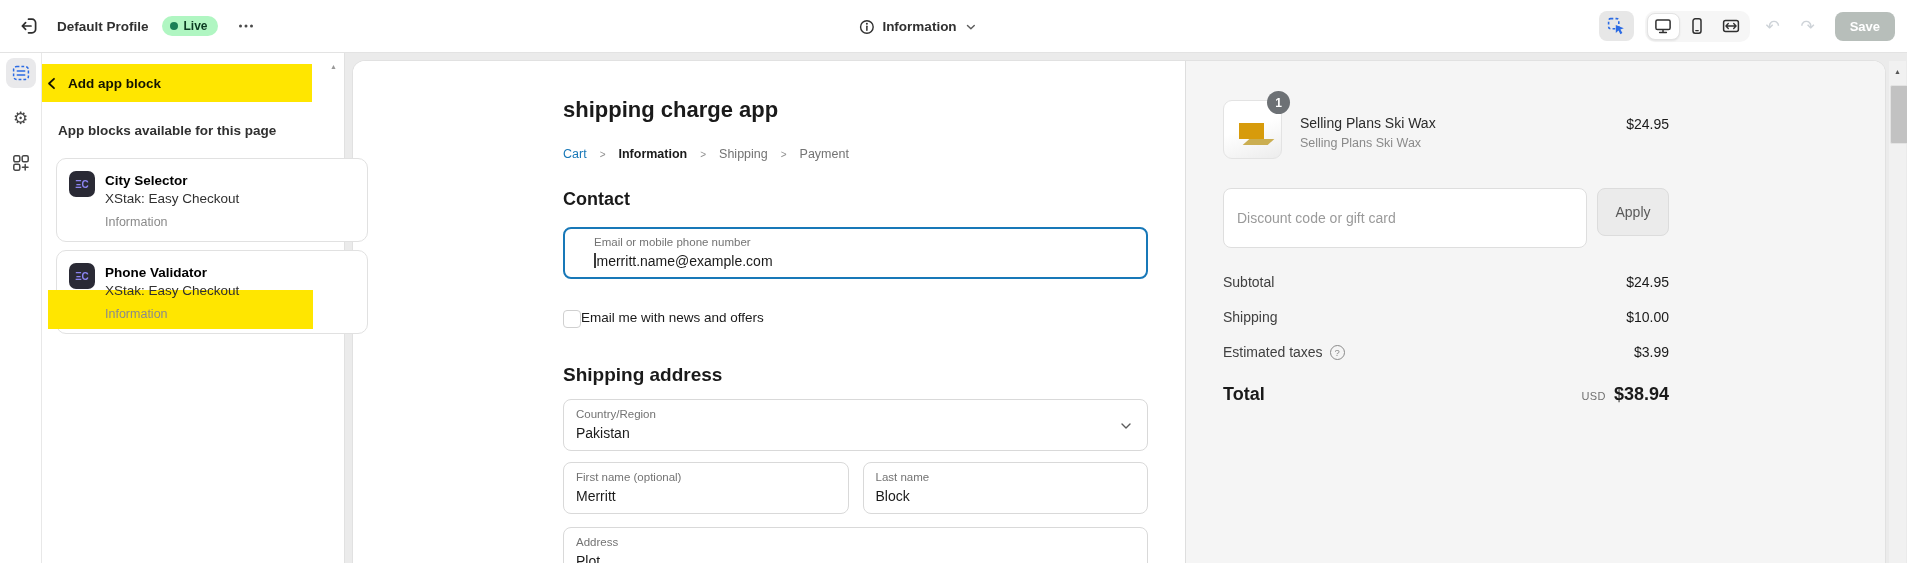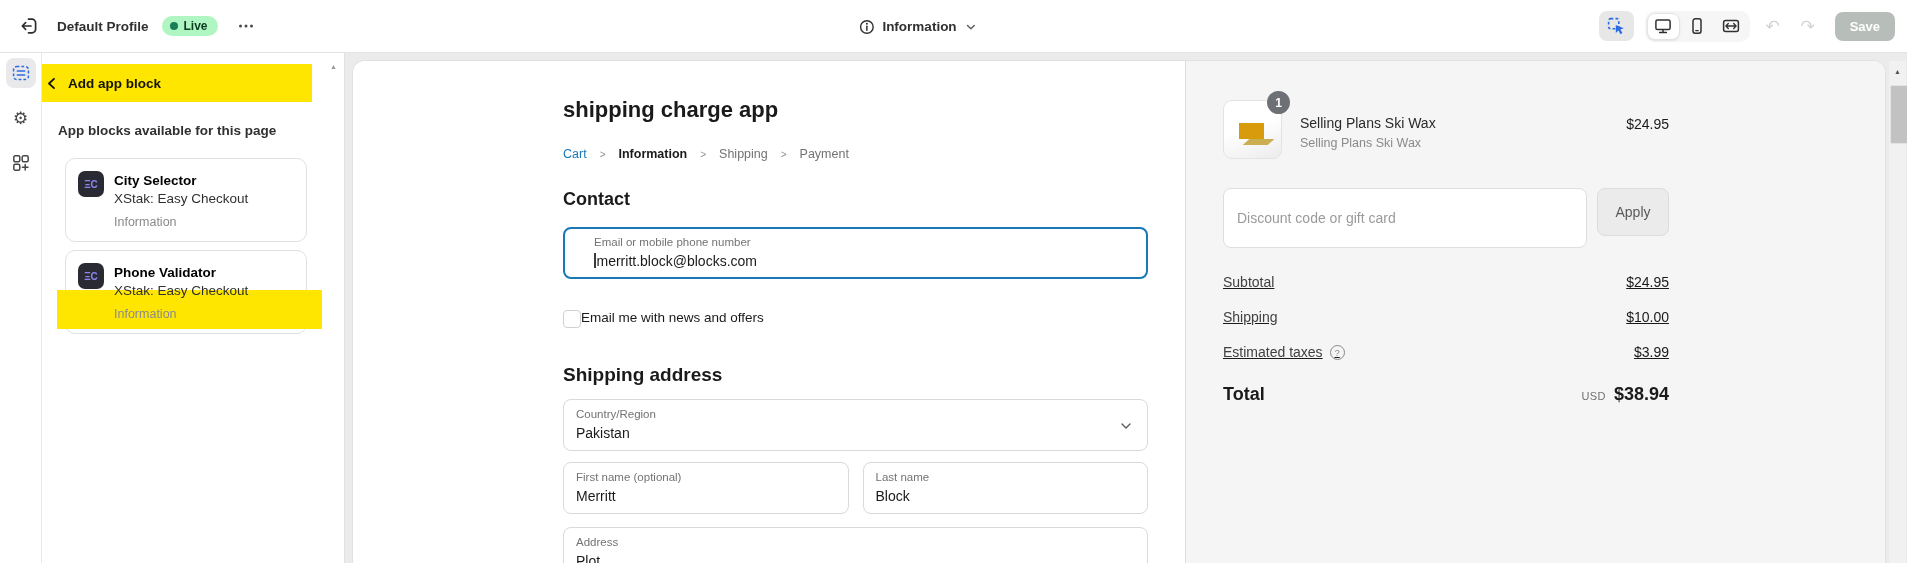--- a/index.html
+++ b/index.html
@@ -40,22 +40,22 @@
 
   
   .sidebar { position:absolute; left:42px; top:53px; bottom:0; width:303px; background:#fff;
     border-right:1px solid #e1e1e1; z-index:10; }
   .yellow-band { position:absolute; background:#ffe600; }
   .sb-header-band { left:-7px; top:11px; width:277px; height:38px; }
   .sb-header { position:absolute; left:0; top:11px; height:38px; display:flex; align-items:center;
     gap:11px; padding-left:4px; z-index:2; cursor:pointer; }
   .sb-header .title { font-size:13.5px; font-weight:700; color:#141400; }
   .sb-section-title { position:absolute; left:16px; top:70px; font-size:13.5px; font-weight:700; color:#303030; }
-  .app-card { position:absolute; left:14px; width:242px; background:#fff; border:1px solid #e1e1e1;
-    border-radius:10px; padding:12px; cursor:pointer;margin-left:9px; }
+  .app-card { position:absolute; left:14px; width:312px; background:#fff; border:1px solid #e1e1e1;
+    border-radius:10px; padding:12px; cursor:pointer; }
   .app-card .row { display:flex; gap:10px; position:relative; z-index:2; }
   .app-logo { width:26px; height:26px; border-radius:7px; background:#2a2a35; color:#8d85f2;
     font-size:10px; font-weight:700; display:flex; align-items:center; justify-content:center; flex:none; }
   .app-title { font-size:13.5px; font-weight:600; color:#000000; line-height:17px; }
   .app-sub { font-size:13.5px; color:#303030; line-height:18px; }
   .app-place { font-size:12.5px; color:#8a8a8a; margin:7px 0 0 36px; position:relative; z-index:2; }
   .card-phone .yellow-band { left:-9px; top:39px; width:265px; height:39px; z-index:1; }
   .sb-scroll-arrow { position:absolute; right:7px; top:10px; font-size:7px; color:#999; }
 
   
@@ -112,21 +112,21 @@
   .discount-row { display:flex; gap:10px; margin-top:29px; }
   .discount-input { flex:1; height:60px; border:1px solid #dedede; border-radius:8px;
     padding:0 13px; font-size:14px; color:#1a1a1a; background:#fff; outline:none;
     font-family:"Liberation Sans","DejaVu Sans",sans-serif; }
   .discount-input::placeholder { color:#9a9a9a; }
   .apply-btn { width:72px; height:48px; background:#ebebeb; border:1px solid #dcdcdc;
     border-radius:8px; font-size:14px; color:#595959; cursor:pointer;
     font-family:"Liberation Sans","DejaVu Sans",sans-serif; }
   .costs { margin-top:26px; }
   .cost-row { display:flex; justify-content:space-between; align-items:center;
-    font-size:14px; margin-bottom:19px;text-decoration:underline; }
+    font-size:14px; margin-bottom:19px; }
   .cost-label { color:#404040; display:flex; align-items:center; gap:7px; }
   .cost-value { color:#1a1a1a; }
   .help-circle { width:15px; height:15px; border:1px solid #8a8a8a; border-radius:50%;
     color:#8a8a8a; font-size:9.5px; display:inline-flex; align-items:center;
     justify-content:center; cursor:pointer; }
   .total-row { display:flex; justify-content:space-between; align-items:baseline; margin-top:24px; }
   .total-label { font-size:18px; font-weight:700; }
   .total-right { display:flex; align-items:baseline; gap:8px; }
   .total-currency { font-size:11px; color:#707070; letter-spacing:.4px; }
   .total-value { font-size:18px; font-weight:700; }
@@ -303,21 +303,21 @@
           <span class="crumb-sep">&gt;</span>
           <span class="crumb-next">Shipping</span>
           <span class="crumb-sep">&gt;</span>
           <span class="crumb-next">Payment</span>
         </div>
 
         <div class="sec-heading">Contact</div>
 
         <div class="field email focused">
           <span class="flabel">Email or mobile phone number</span>
-          <span class="fvalue"><span class="caret"></span><span>merritt.block@blocks.com</span></span>
+          <span class="fvalue"><span class="caret"></span><span>merritt.name@example.com</span></span>
         </div>
 
         <div class="checkbox-row">
           <span class="checkbox"></span>
           <span class="clabel">Email me with news and offers</span>
         </div>
 
         <div class="sec-heading lg">Shipping address</div>
 
         <div class="field country">

